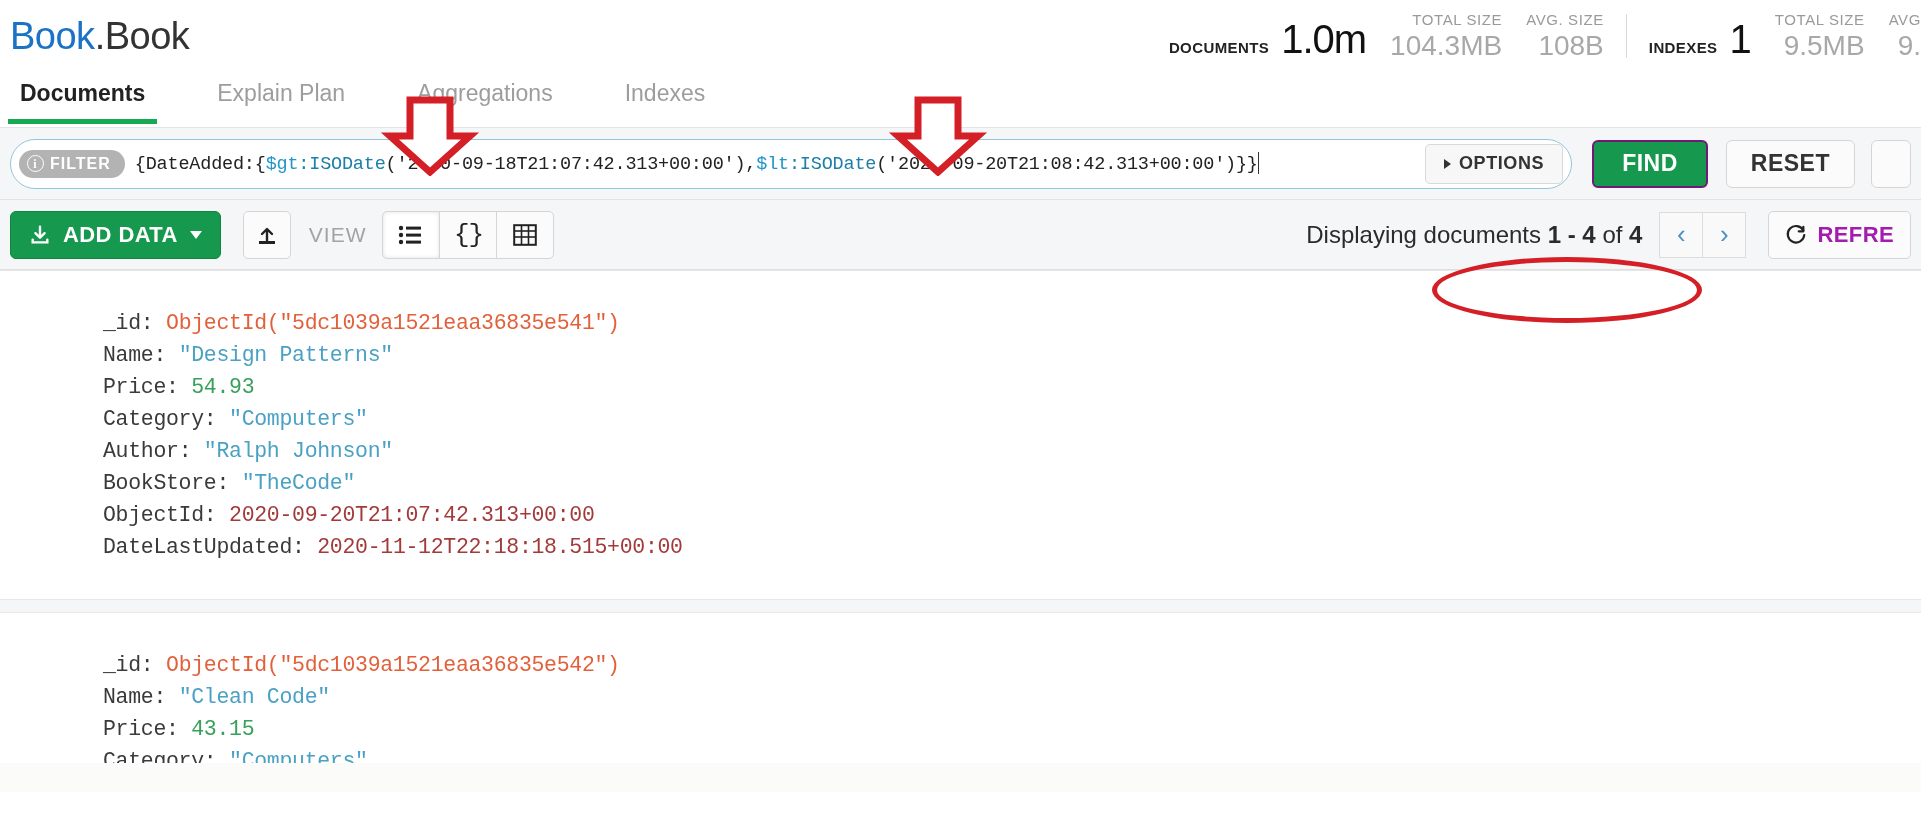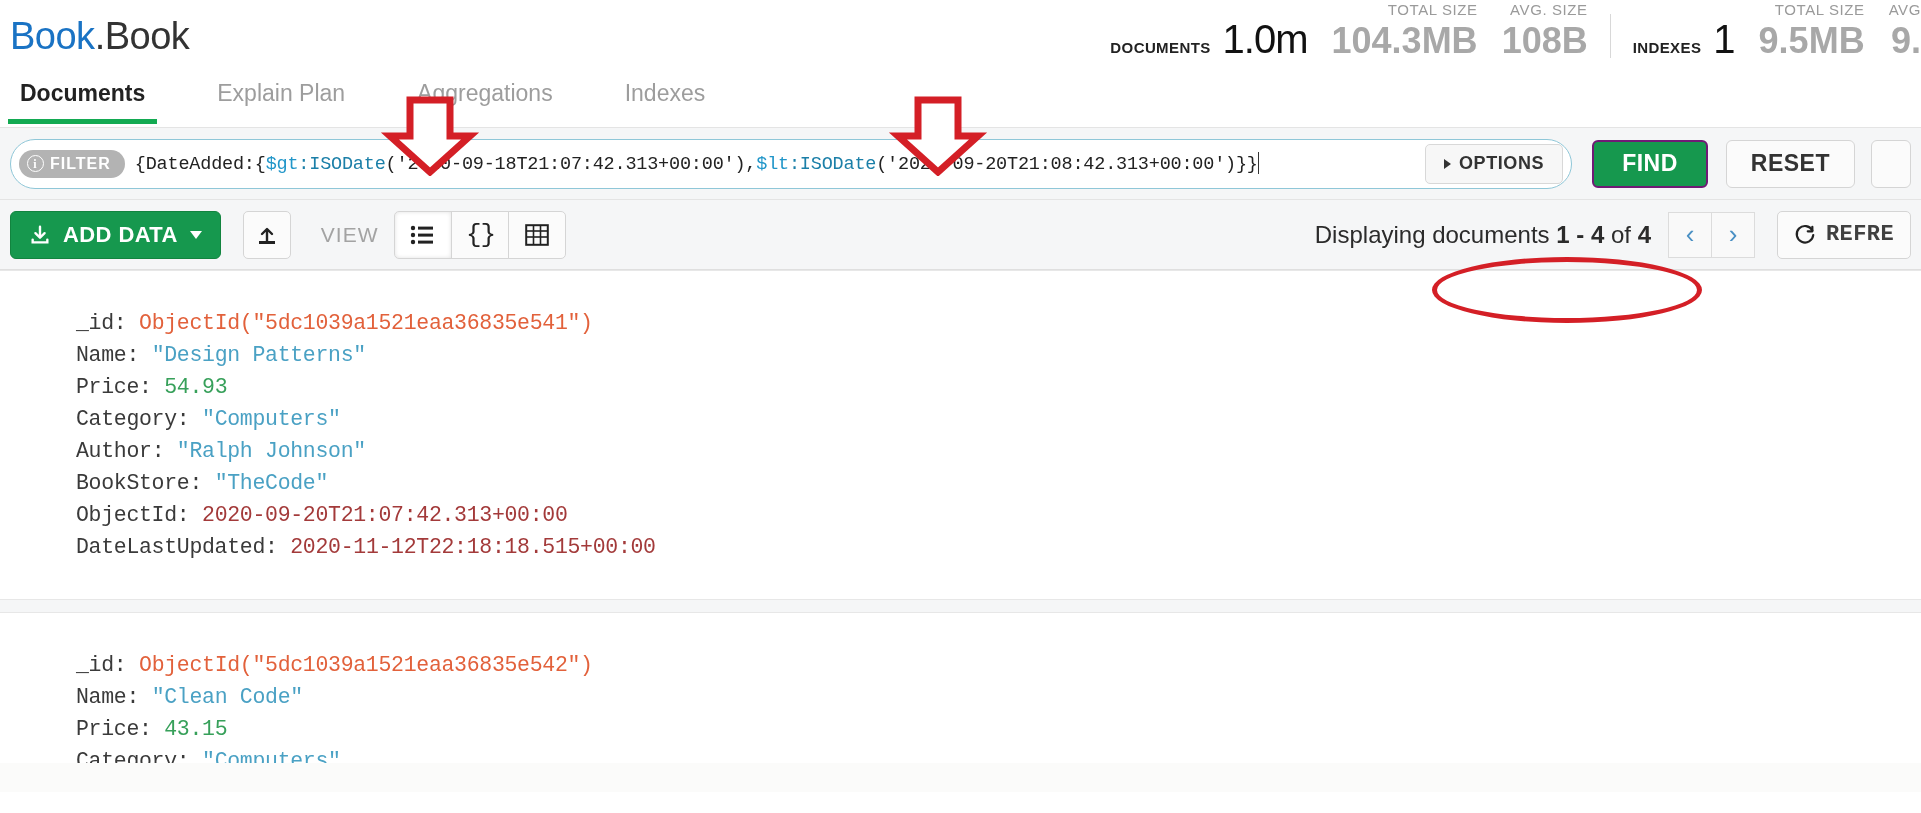--- a/index.html
+++ b/index.html
@@ -69,22 +69,22 @@
     justify-content: flex-end;
   }
   .stat-sub .lbl {
     font-size: 15px;
     letter-spacing: 0.6px;
     color: #9a9a9a;
     text-transform: uppercase;
     margin-bottom: 2px;
   }
   .stat-sub .val {
-    font-size: 36px;
-    font-weight: 700;
+    font-size: 28px;
+    font-weight: 400;
     color: #a8a8a8;
   }
 
   
   .tabbar {
     position: relative;
     height: 56px;
     background: #ffffff;
     display: flex;
     align-items: flex-start;
@@ -267,21 +267,21 @@
   .icon-btn {
     margin-left: 22px;
     width: 48px; height: 48px;
     background: #fbfbfb;
     border: 1px solid #d5d5d5;
     border-radius: 5px;
     display: flex; align-items: center; justify-content: center;
     cursor: pointer;
   }
   .view-label {
-    margin-left: 30px;
+    margin-left: 18px;
     font-size: 21px;
     letter-spacing: 1px;
     color: #a3a3a3;
     text-transform: uppercase;
   }
   .seg {
     display: flex;
     margin-left: 16px;
   }
   .seg-btn {
@@ -325,38 +325,37 @@
     margin-left: 22px;
     height: 48px;
     background: #fbfbfb;
     border: 1px solid #d5d5d5;
     border-radius: 5px;
     display: flex; align-items: center; gap: 10px;
     padding: 0 16px;
     font-size: 22px;
     font-weight: 700;
     letter-spacing: 0.4px;
-    color: #404040;
-    cursor: pointer;
-    font-family: Liberation Mono, monospace;
+    color: #a21caf;
+    cursor: pointer;
   }
 
   
   .doclist {
     background: #f5f6f7;
     padding: 0;
     height: 493px;
     overflow: hidden;
   }
   .doc-card {
     background: #ffffff;
     border: 1px solid #e7e7e7;
     border-left: none;
     border-right: none;
-    padding: 36px 0 36px 76px;
+    padding: 36px 0 36px 103px;
     margin-bottom: 12px;
   }
   .doc-line {
     font-family: "Liberation Mono", monospace;
     font-size: 21.5px;
     line-height: 32px;
     color: #333333;
     white-space: nowrap;
     letter-spacing: -0.3px;
   }

